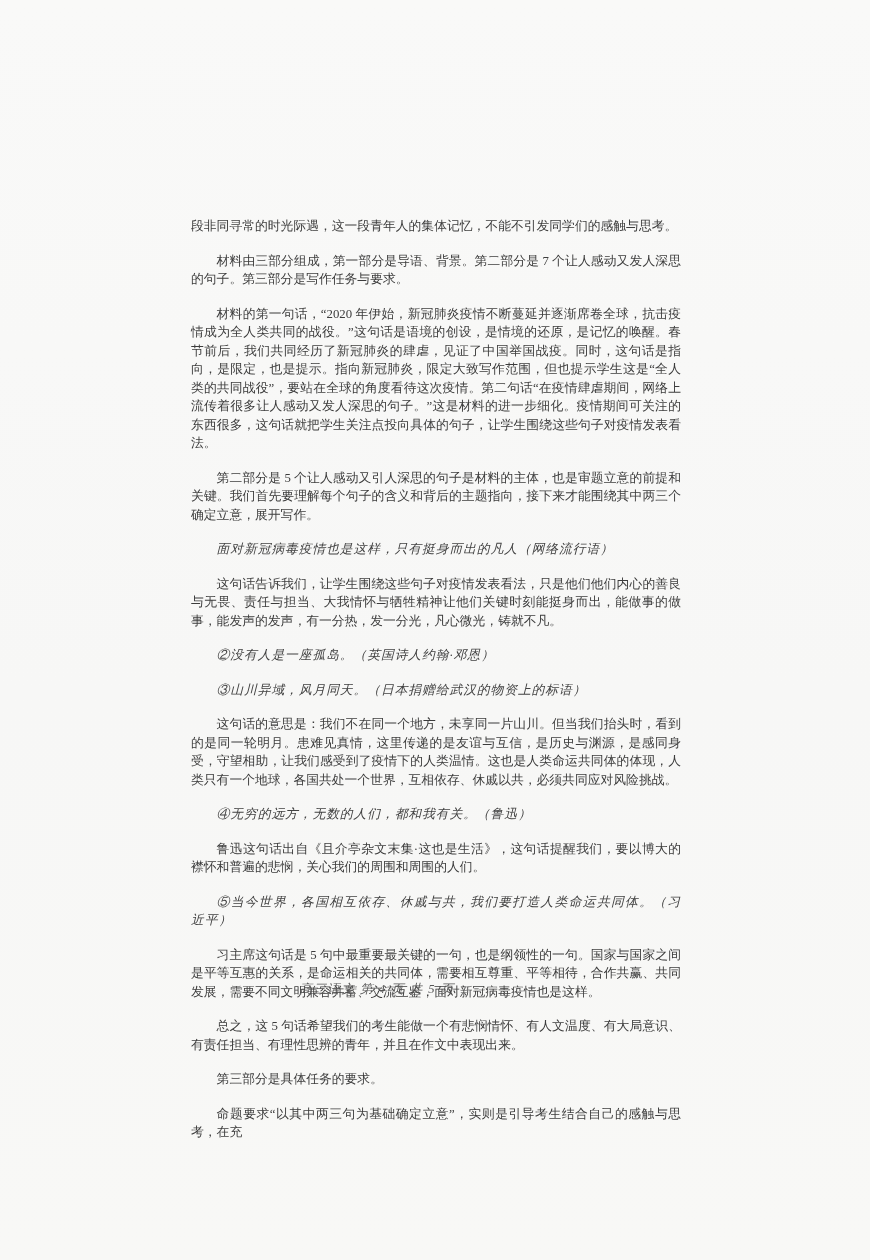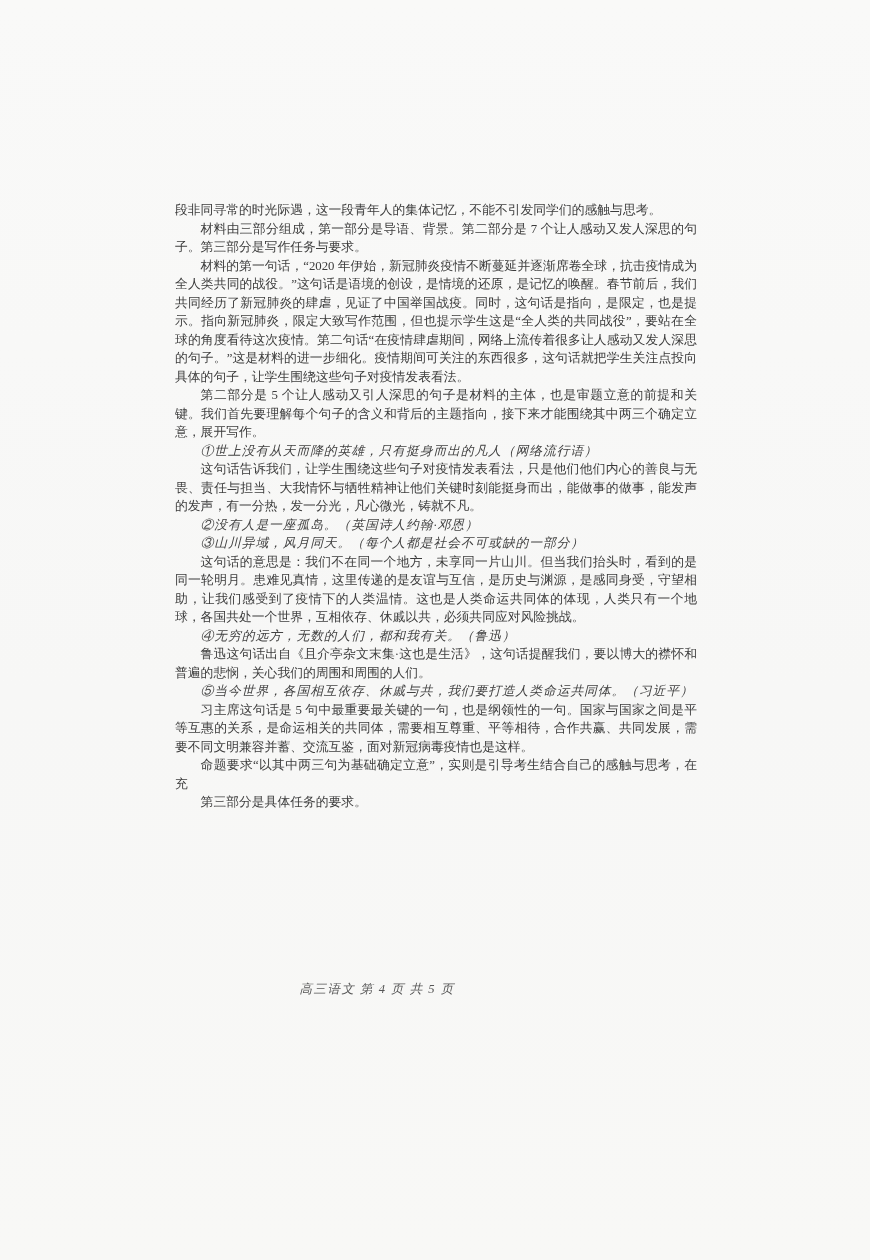--- a/index.html
+++ b/index.html
@@ -24,21 +24,21 @@
     left: 175px;
     top: 201px;
     width: 522px;
     font-size: 12.8px;
     line-height: 18.5px;
     color: #3c3c3c;
     text-align: justify;
     text-justify: inter-character;
   }
   .text-block p {
-    margin: 0;
+    margin: 16px;
     padding: 0;
     text-indent: 2em;
   }
   .text-block p.cont {
     text-indent: 0;
   }
   .text-block p.quote {
     font-style: italic;
     letter-spacing: 0.9px;
     color: #424242;
@@ -58,28 +58,29 @@
 </head>
 <body>
 
 <div class="page">
 
   <main class="text-block">
     <p class="cont">段非同寻常的时光际遇，这一段青年人的集体记忆，不能不引发同学们的感触与思考。</p>
     <p>材料由三部分组成，第一部分是导语、背景。第二部分是 7 个让人感动又发人深思的句子。第三部分是写作任务与要求。</p>
     <p>材料的第一句话，“2020 年伊始，新冠肺炎疫情不断蔓延并逐渐席卷全球，抗击疫情成为全人类共同的战役。”这句话是语境的创设，是情境的还原，是记忆的唤醒。春节前后，我们共同经历了新冠肺炎的肆虐，见证了中国举国战疫。同时，这句话是指向，是限定，也是提示。指向新冠肺炎，限定大致写作范围，但也提示学生这是“全人类的共同战役”，要站在全球的角度看待这次疫情。第二句话“在疫情肆虐期间，网络上流传着很多让人感动又发人深思的句子。”这是材料的进一步细化。疫情期间可关注的东西很多，这句话就把学生关注点投向具体的句子，让学生围绕这些句子对疫情发表看法。</p>
     <p>第二部分是 5 个让人感动又引人深思的句子是材料的主体，也是审题立意的前提和关键。我们首先要理解每个句子的含义和背后的主题指向，接下来才能围绕其中两三个确定立意，展开写作。</p>
-    <p class="quote">①世上没有从天而降的英雄，只有挺身而出的凡人（网络流行语）</p>
+    <p class="quote">面对新冠病毒疫情也是这样，只有挺身而出的凡人（网络流行语）</p>
     <p>这句话告诉我们，让学生围绕这些句子对疫情发表看法，只是他们他们内心的善良与无畏、责任与担当、大我情怀与牺牲精神让他们关键时刻能挺身而出，能做事的做事，能发声的发声，有一分热，发一分光，凡心微光，铸就不凡。</p>
     <p class="quote">②没有人是一座孤岛。（英国诗人约翰·邓恩）</p>
-    <p class="quote">③山川异域，风月同天。（每个人都是社会不可或缺的一部分）</p>
+    <p class="quote">③山川异域，风月同天。（日本捐赠给武汉的物资上的标语）</p>
     <p>这句话的意思是：我们不在同一个地方，未享同一片山川。但当我们抬头时，看到的是同一轮明月。患难见真情，这里传递的是友谊与互信，是历史与渊源，是感同身受，守望相助，让我们感受到了疫情下的人类温情。这也是人类命运共同体的体现，人类只有一个地球，各国共处一个世界，互相依存、休戚以共，必须共同应对风险挑战。</p>
     <p class="quote">④无穷的远方，无数的人们，都和我有关。（鲁迅）</p>
     <p>鲁迅这句话出自《且介亭杂文末集·这也是生活》，这句话提醒我们，要以博大的襟怀和普遍的悲悯，关心我们的周围和周围的人们。</p>
     <p class="quote">⑤当今世界，各国相互依存、休戚与共，我们要打造人类命运共同体。（习近平）</p>
     <p>习主席这句话是 5 句中最重要最关键的一句，也是纲领性的一句。国家与国家之间是平等互惠的关系，是命运相关的共同体，需要相互尊重、平等相待，合作共赢、共同发展，需要不同文明兼容并蓄、交流互鉴，面对新冠病毒疫情也是这样。</p>
+    <p>总之，这 5 句话希望我们的考生能做一个有悲悯情怀、有人文温度、有大局意识、有责任担当、有理性思辨的青年，并且在作文中表现出来。</p>
+    <p>第三部分是具体任务的要求。</p>
     <p>命题要求“以其中两三句为基础确定立意”，实则是引导考生结合自己的感触与思考，在充</p>
-    <p>第三部分是具体任务的要求。</p>
   </main>
 
   <footer class="page-footer">高三语文 第 4 页 共 5 页</footer>
 
 </div>
 
 </body></html>

